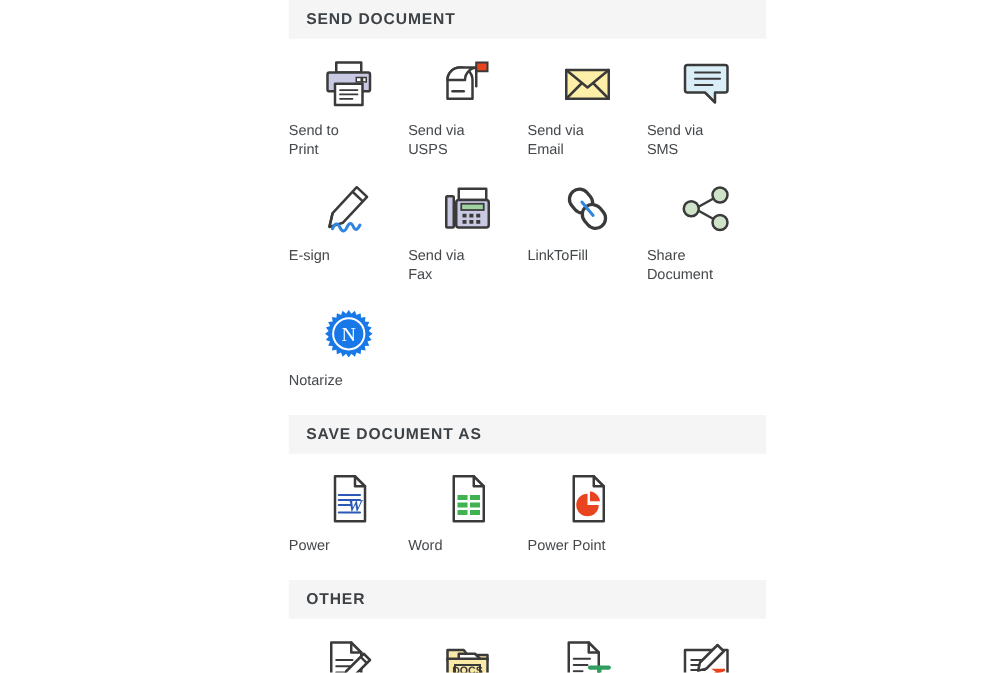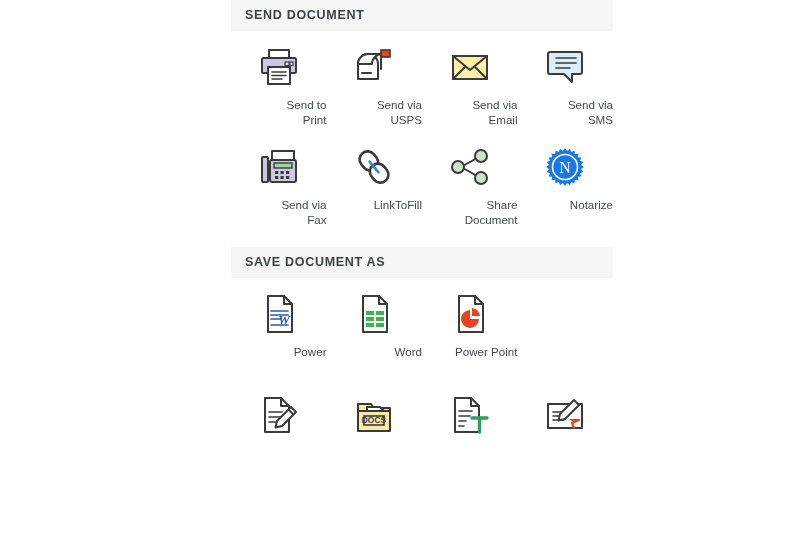--- a/index.html
+++ b/index.html
@@ -45,21 +45,21 @@
     display: flex;
     flex-wrap: wrap;
     padding: 0;
     margin: 0;
   }
   .tile {
     width: 95.5px;
     box-sizing: border-box;
     padding-top: 14px;
     padding-bottom: 4px;
-    text-align: right;
+    text-align: left;
     cursor: pointer;
     background: transparent;
   }
   .tile-icon {
     height: 44px;
     display: flex;
     align-items: center;
     justify-content: center;
   }
   .tile-icon svg { display: block; }
@@ -129,20 +129,33 @@
         <path d="M6 5 h30 a2 2 0 0 1 2 2 v18 a2 2 0 0 1 -2 2 h-8 l0 8 l-8 -8 h-14 a2 2 0 0 1 -2 -2 v-18 a2 2 0 0 1 2 -2 z" fill="#d9eef7" stroke="#3a3a3a" stroke-width="2" stroke-linejoin="round" stroke-linecap="round"></path>
         <g stroke="#3a3a3a" stroke-width="1.6" stroke-linecap="round">
           <line x1="12" y1="11" x2="32" y2="11"></line>
           <line x1="12" y1="16" x2="32" y2="16"></line>
           <line x1="12" y1="21" x2="26" y2="21"></line>
         </g>
       </svg>
             </div>
             <div class="tile-label">Send via
 SMS</div>
+          </div>
+          <div class="tile">
+            <div class="tile-icon">
+              <svg width="42" height="42" viewBox="0 0 42 42">
+        <g transform="rotate(-2 21 21)">
+          <path d="M28 4 l8 8 l-20 20 l-11 3 l3 -11 z" fill="#fff" stroke="#3a3a3a" stroke-width="2" stroke-linejoin="round" stroke-linecap="round"></path>
+          <line x1="24.5" y1="7.5" x2="32.5" y2="15.5" stroke="#3a3a3a" stroke-width="2"></line>
+          <path d="M5 35 l3 -11" stroke="#3a3a3a" stroke-width="2"></path>
+        </g>
+        <path d="M8 37 q3 -7 6 -1 q3 6 6 -1 q2.5 -5 5 1 q2 4 5 -2" stroke="#2f86e0" stroke-width="2.4" fill="none" stroke-linecap="round"></path>
+      </svg>
+            </div>
+            <div class="tile-label">E-sign</div>
           </div>
           <div class="tile">
             <div class="tile-icon">
               <svg width="42" height="40" viewBox="0 0 42 40">
         <rect x="4" y="10" width="6" height="25" rx="1" fill="#c9c9e4" stroke="#3a3a3a" stroke-width="2" stroke-linejoin="round" stroke-linecap="round"></rect>
         <rect x="14" y="4" width="22" height="9" fill="#fff" stroke="#3a3a3a" stroke-width="2" stroke-linejoin="round" stroke-linecap="round"></rect>
         <rect x="12" y="13" width="26" height="22" rx="2" fill="#c9c9e4" stroke="#3a3a3a" stroke-width="2" stroke-linejoin="round" stroke-linecap="round"></rect>
         <rect x="16" y="16" width="18" height="5" fill="#9fd3a0" stroke="#3a3a3a" stroke-width="1.4"></rect>
         <g fill="#3a3a3a">
           <rect x="17" y="24" width="3.2" height="3"></rect>
@@ -239,20 +252,21 @@
         <path d="M20 26 m0 -9 a9 9 0 1 0 9 9 h-9 z" fill="#e8441f"></path>
         <path d="M22 15 a9 9 0 0 1 8 8 h-8 z" fill="#e8441f"></path>
       </svg>
             </div>
             <div class="tile-label">Power Point</div>
           </div>
         </div>
         <div class="gap-after-grid"></div>
       </div>
       <div class="section">
+        <div class="section-header">OTHER</div>
         <div class="tile-grid">
           <div class="tile">
             <div class="tile-icon">
               <svg width="42" height="42" viewBox="0 0 42 42">
         <path d="M7 4 h16 l8 8 v26 h-24 z" fill="#fff" stroke="#3a3a3a" stroke-width="2" stroke-linejoin="round" stroke-linecap="round"></path>
         <path d="M23 4 v8 h8" stroke="#3a3a3a" fill="none" stroke-width="2" stroke-linejoin="round" stroke-linecap="round"></path>
         <g stroke="#3a3a3a" stroke-width="1.6" stroke-linecap="round">
           <line x1="11" y1="18" x2="24" y2="18"></line>
           <line x1="11" y1="23" x2="22" y2="23"></line>
           <line x1="11" y1="28" x2="18" y2="28"></line>

